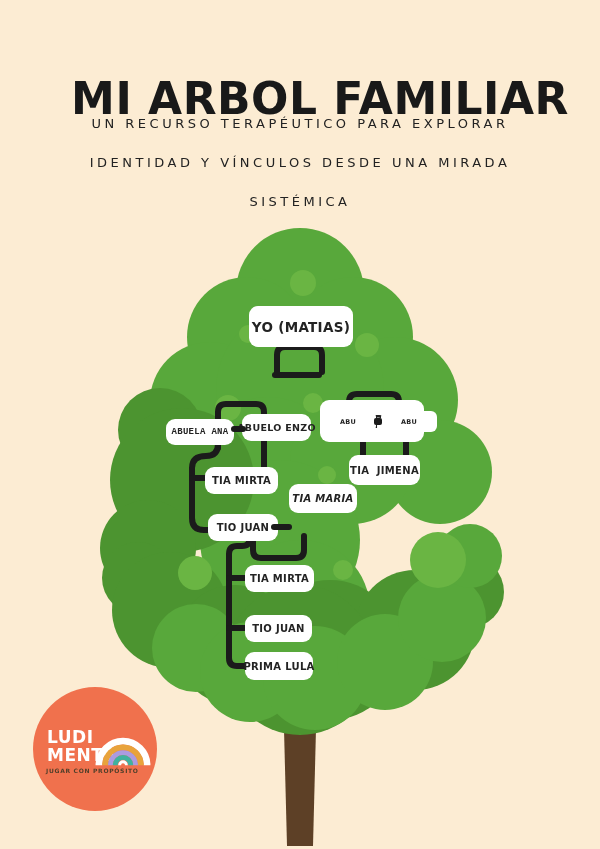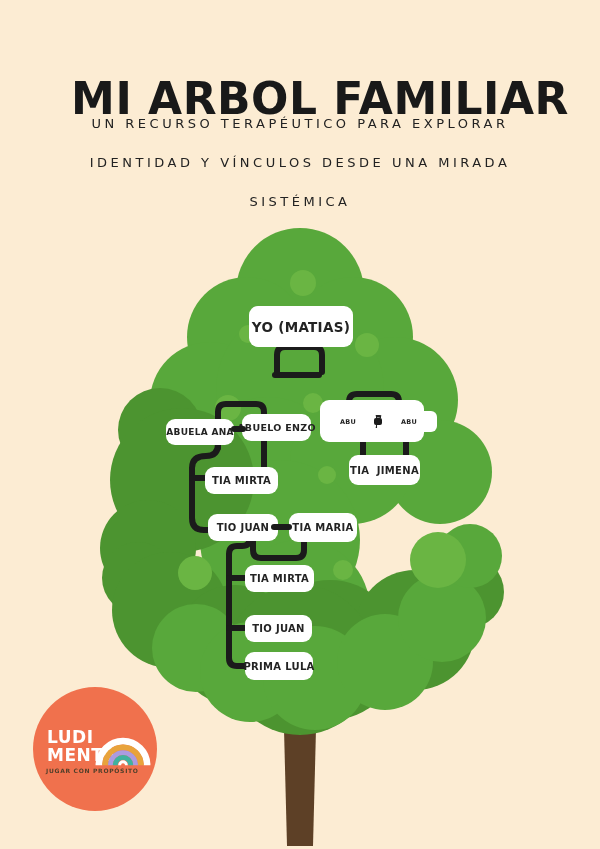--- a/index.html
+++ b/index.html
@@ -30,28 +30,28 @@
   
   .node{
     position:absolute;background:#fff;border-radius:9px;
     display:flex;align-items:center;justify-content:center;
     font-weight:700;color:#232323;letter-spacing:.3px;
     white-space:pre;
   }
   .n-yo    {left:249px;top:306px;width:104px;height:41px;font-size:13.5px;}
   .n-mama  {left:192px;top:354px;width:102px;height:43px;font-size:18px;}
   .n-papa  {left:320px;top:353px;width:104px;height:42px;font-size:18px;margin-top:47px;}
-  .n-ana   {left:166px;top:419px;width:68px;height:26px;font-size:9px;}
+  .n-ana   {left:166px;top:419px;width:68px;height:26px;font-size:9px;font-family:Liberation Mono, monospace;}
   .n-enzo  {left:242px;top:414px;width:69px;height:27px;font-size:9.5px;}
   .n-abu1  {left:320px;top:411px;width:56px;height:21px;font-size:6.5px;border-radius:6px;}
   .n-abu2  {left:381px;top:411px;width:56px;height:21px;font-size:6.5px;border-radius:6px;}
   .n-jimena{left:349px;top:455px;width:71px;height:30px;font-size:10px;}
   .n-mirta1{left:205px;top:467px;width:73px;height:27px;font-size:10px;}
   .n-juan1 {left:208px;top:514px;width:70px;height:27px;font-size:10px;}
-  .n-maria {left:289px;top:513px;width:68px;height:29px;font-size:10px;}
+  .n-maria {left:289px;top:484px;width:68px;height:29px;font-size:10px;font-style:italic;}
   .n-mirta2{left:245px;top:565px;width:69px;height:27px;font-size:10px;}
   .n-juan2 {left:245px;top:615px;width:67px;height:27px;font-size:10px;}
   .n-lula  {left:245px;top:652px;width:68px;height:28px;font-size:10px;}
   
   .couple{position:absolute;background:#1b1b1b;border-radius:3px;}
   .c-mama-papa {left:272px;top:372px;width:50px;height:6px;}
   .c-ana-enzo  {left:231px;top:426px;width:15px;height:6px;}
   .c-abu-abu   {left:374px;top:418px;width:8px;height:7px;border-radius:2px;}
   .c-juan-maria{left:271px;top:524px;width:21px;height:6px;}
   

